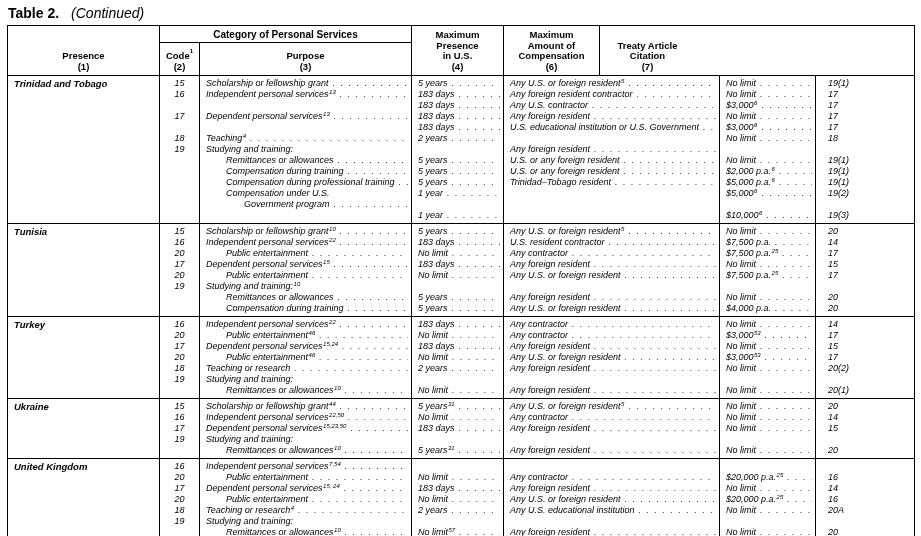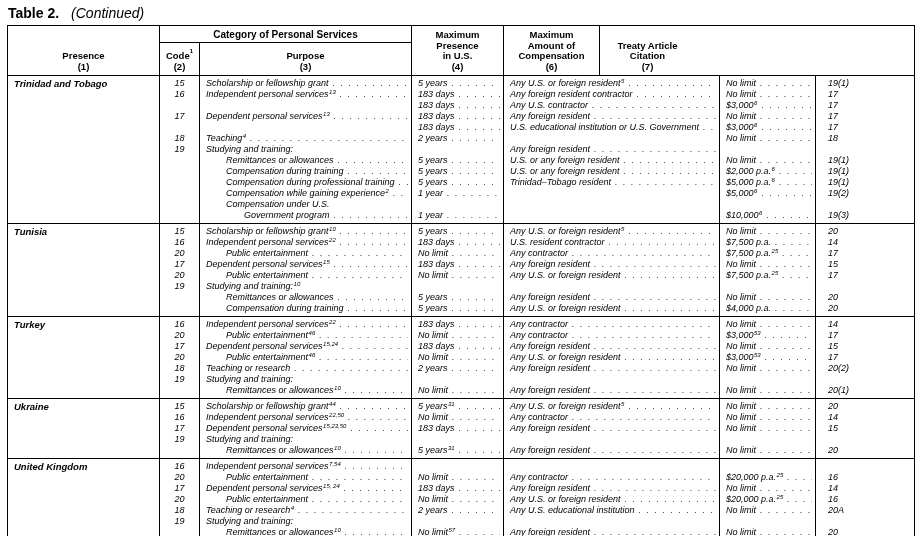--- a/index.html
+++ b/index.html
@@ -195,25 +195,20 @@
             </div>
             <div class="line indent1">
               <span class="txt">Compensation during training</span>
               <div class="leader"></div>
             </div>
             <div class="line indent1">
               <span class="txt">Compensation during professional training</span>
               <div class="leader"></div>
             </div>
             <div class="line indent1">
-              <span class="txt">Compensation while gaining experience</span>
-              <sup>2</sup>
-              <div class="leader"></div>
-            </div>
-            <div class="line indent1">
               <span class="txt">Compensation under U.S.</span>
             </div>
             <div class="line indent2">
               <span class="txt">Government program</span>
               <div class="leader"></div>
             </div>
           </div>
           <div class="col col-presence">
             <div class="line">
               <span class="txt">5 years</span>

